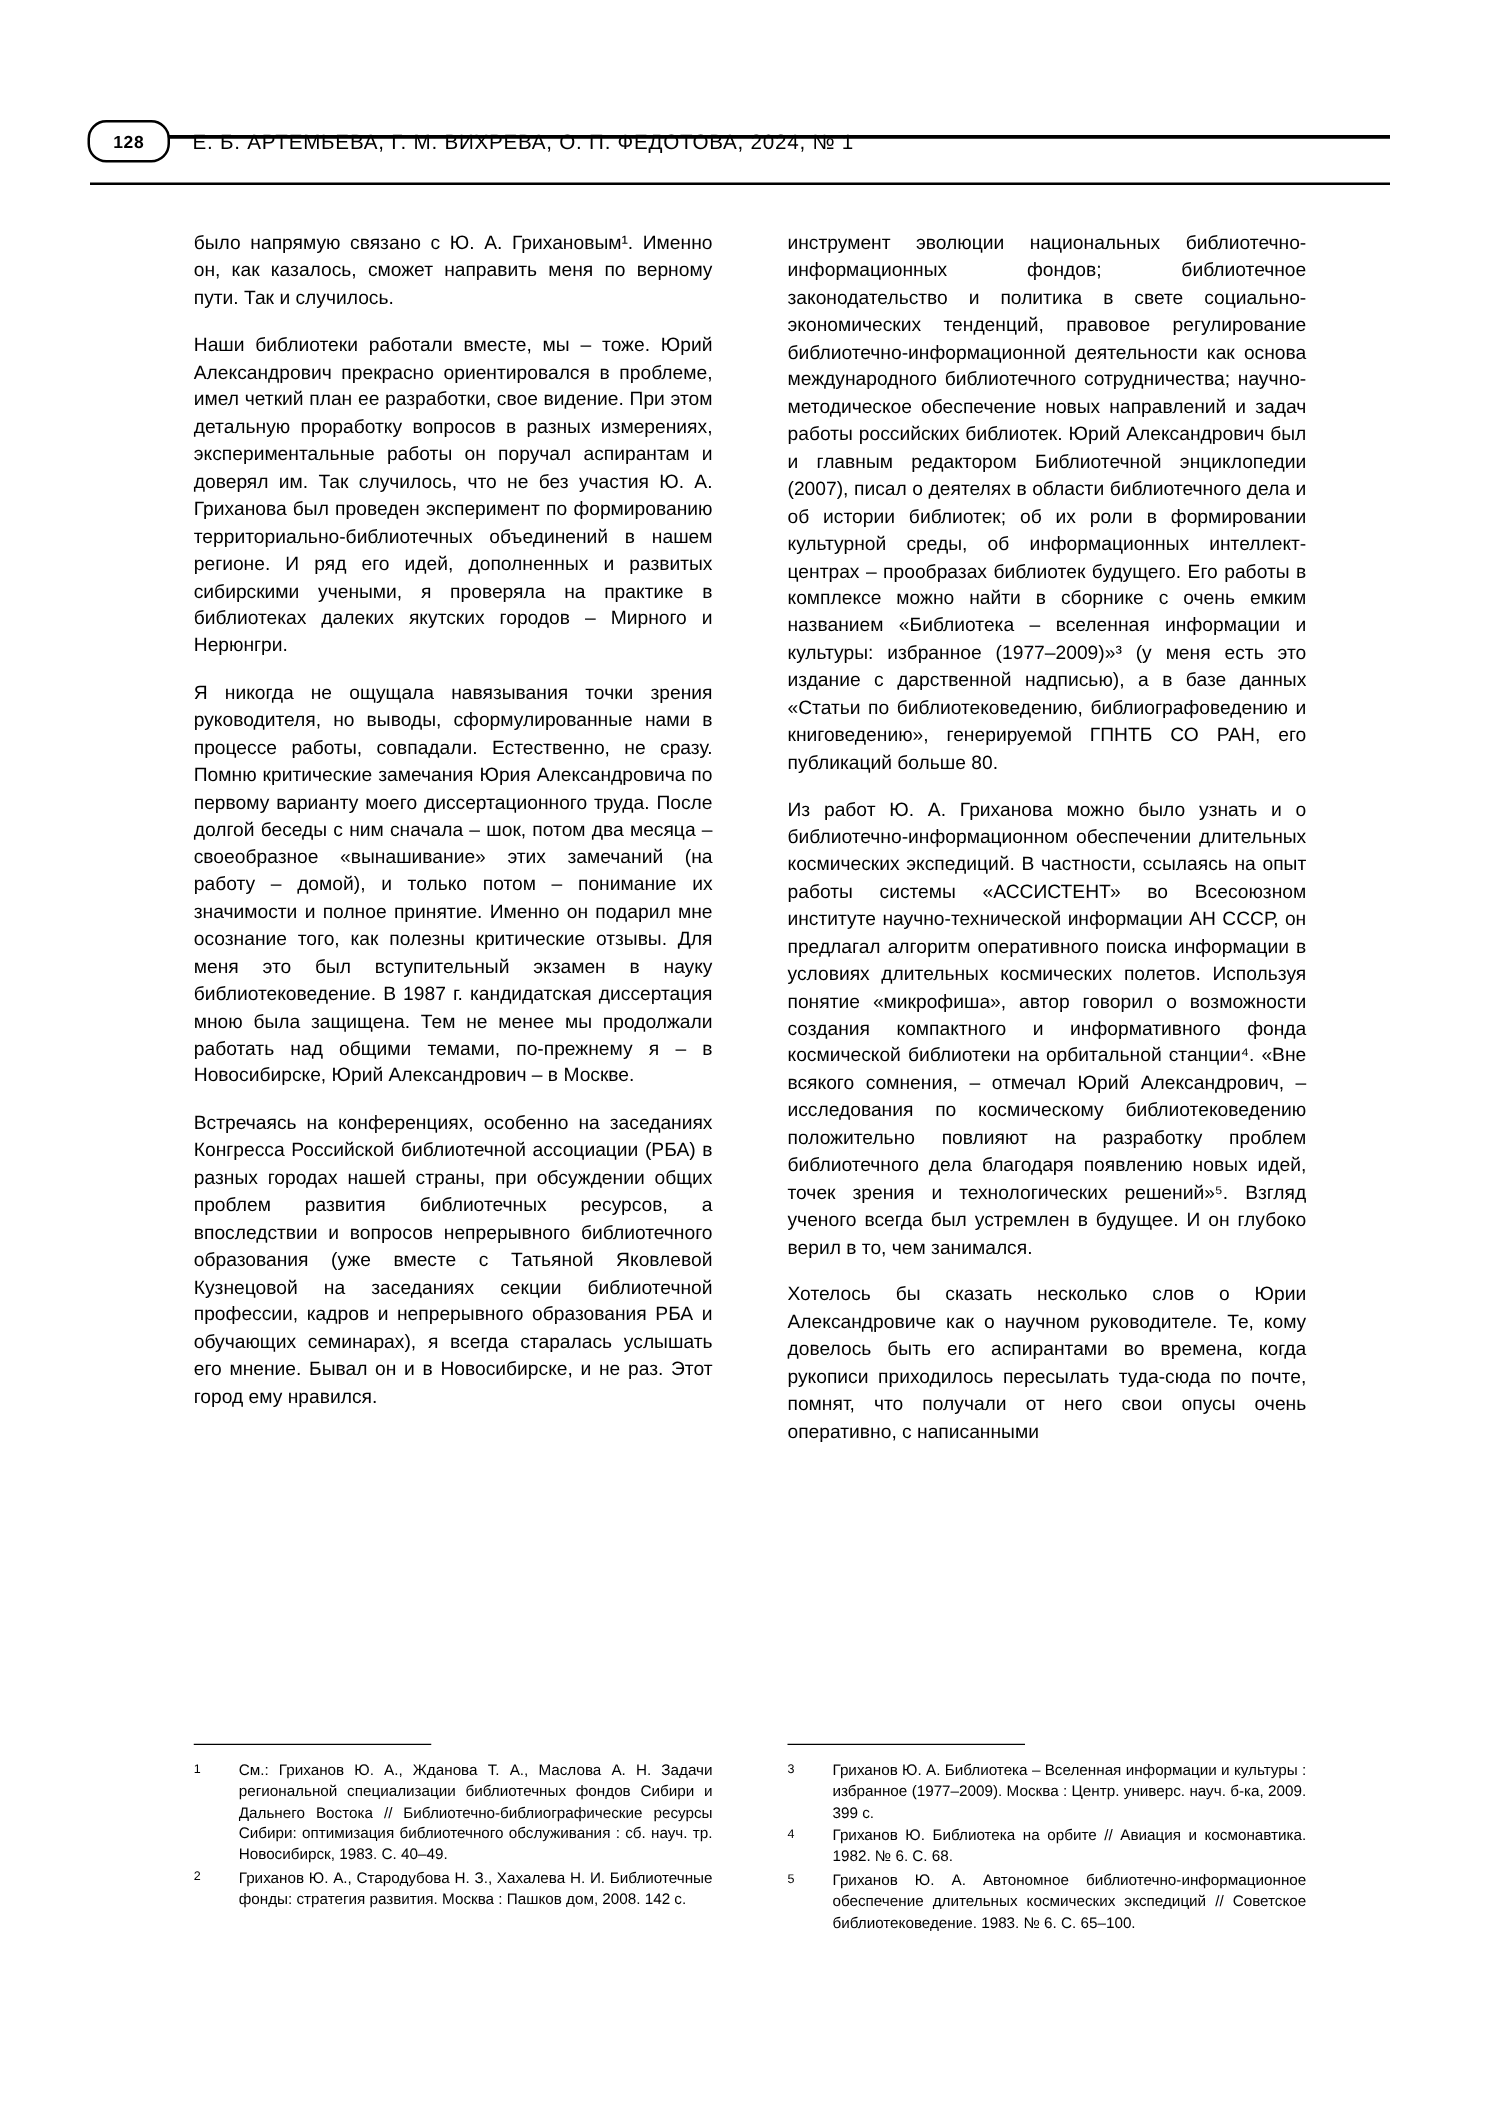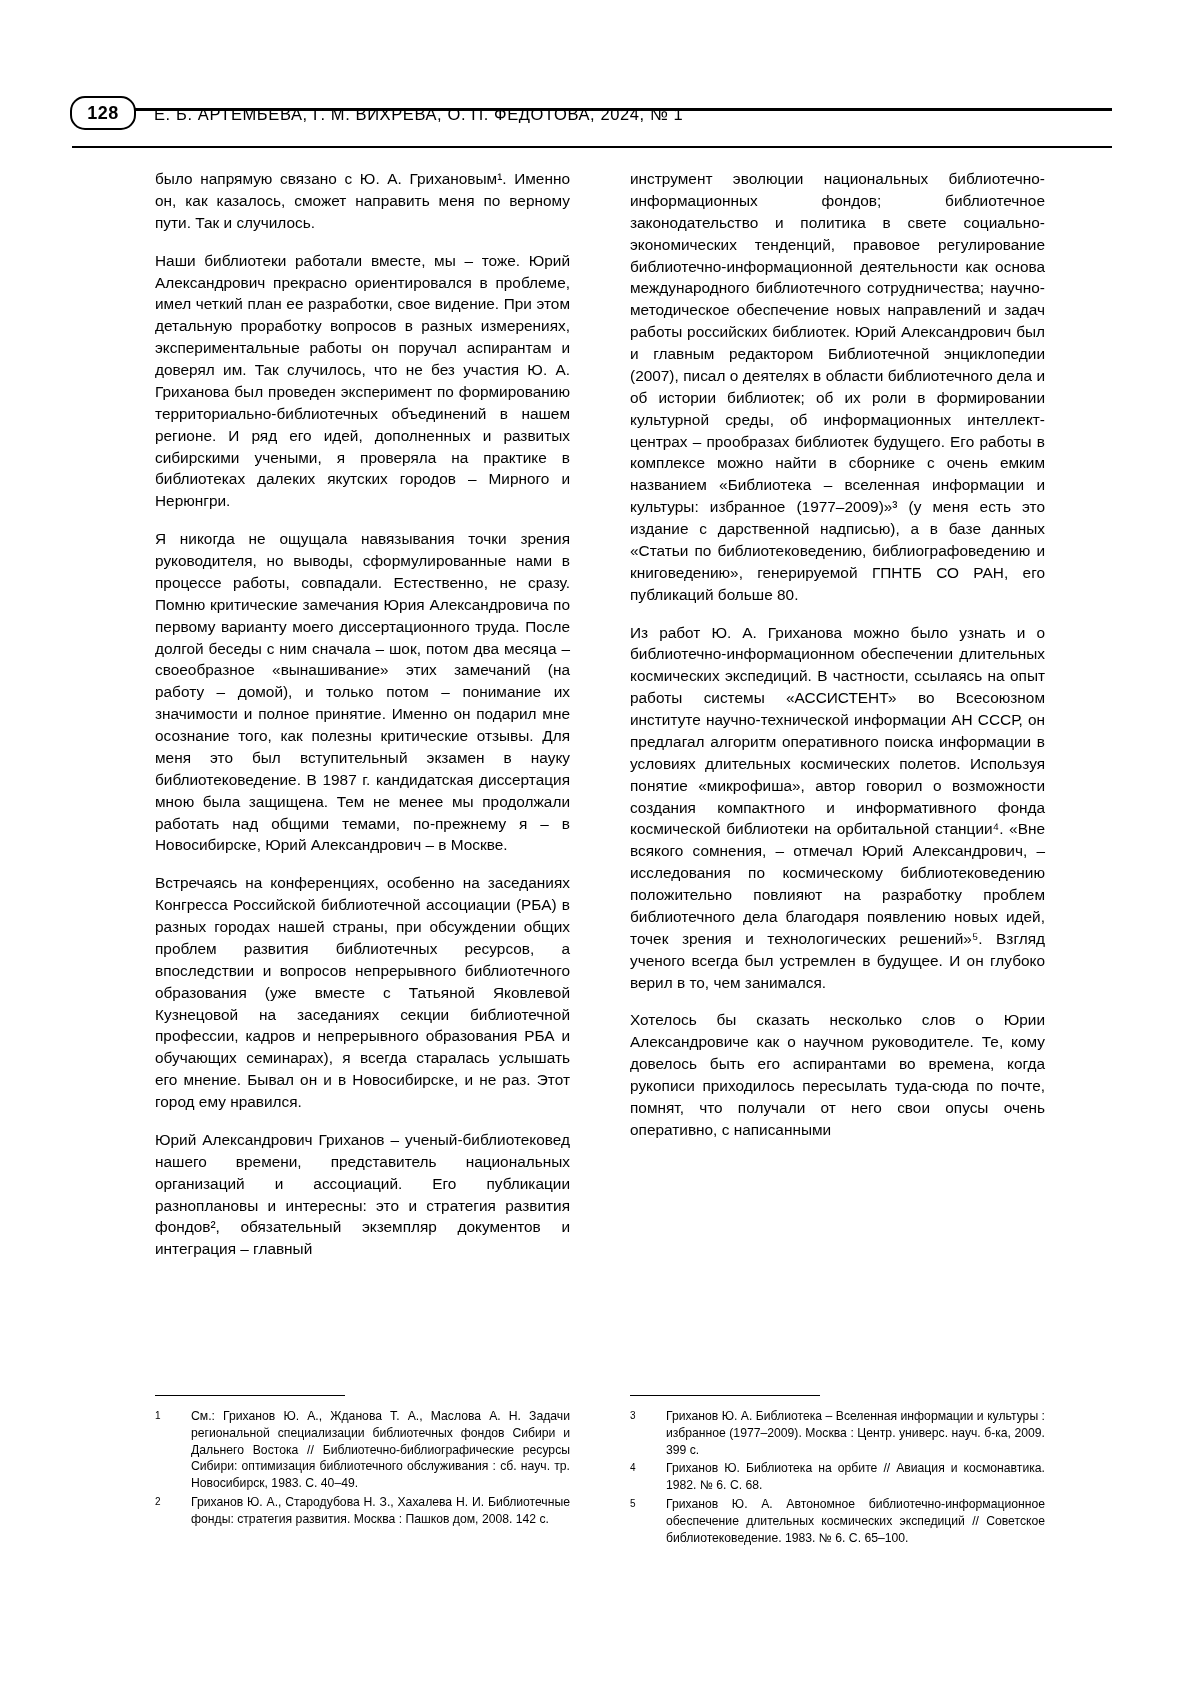--- a/index.html
+++ b/index.html
@@ -46,21 +46,21 @@
   .page-number-badge {
     position: absolute;
     left: -2px;
     top: -12px;
     width: 62px;
     height: 30px;
     border: 2px solid #000;
     border-radius: 15px;
     background: #fff;
     text-align: center;
-    font-size: 18px;
+    font-size: 14px;
     font-weight: bold;
     line-height: 30px;
     letter-spacing: 0.5px;
   }
   .header-title {
     position: absolute;
     left: 82px;
     top: -3px;
     font-size: 16.5px;
     letter-spacing: 0.6px;
@@ -73,21 +73,21 @@
     top: 168px;
     width: 415px;
     font-size: 15.4px;
     line-height: 1.42;
     text-align: justify;
   }
   .col-left { left: 155px; }
   .col-right { left: 630px; }
 
   .col p {
-    margin: 0 0 16px 0;
+    margin: 16px 0 16px 0;
     text-indent: 0;
   }
 
   .section-head {
     font-weight: bold;
     font-size: 16.2px;
     line-height: 1.36;
     margin: 26px 0 6px 0;
     text-align: left;
   }
@@ -137,21 +137,20 @@
     <div class="page-number-badge">128</div>
     <div class="header-title">Е. Б. АРТЕМЬЕВА, Г. М. ВИХРЕВА, О. П. ФЕДОТОВА, 2024, № 1</div>
     <div class="header-rule-bottom"></div>
   </div>
 
   <div class="col col-left">
     <p>было напрямую связано с Ю. А. Грихановым¹. Именно он, как казалось, сможет направить меня по верному пути. Так и случилось.</p>
     <p>Наши библиотеки работали вместе, мы – тоже. Юрий Александрович прекрасно ориентировался в проблеме, имел четкий план ее разработки, свое видение. При этом детальную проработку вопросов в разных измерениях, экспериментальные работы он поручал аспирантам и доверял им. Так случилось, что не без участия Ю. А. Гриханова был проведен эксперимент по формированию территориально-библиотечных объединений в нашем регионе. И ряд его идей, дополненных и развитых сибирскими учеными, я проверяла на практике в библиотеках далеких якутских городов – Мирного и Нерюнгри.</p>
     <p>Я никогда не ощущала навязывания точки зрения руководителя, но выводы, сформулированные нами в процессе работы, совпадали. Естественно, не сразу. Помню критические замечания Юрия Александровича по первому варианту моего диссертационного труда. После долгой беседы с ним сначала – шок, потом два месяца – своеобразное «вынашивание» этих замечаний (на работу – домой), и только потом – понимание их значимости и полное принятие. Именно он подарил мне осознание того, как полезны критические отзывы. Для меня это был вступительный экзамен в науку библиотековедение. В 1987 г. кандидатская диссертация мною была защищена. Тем не менее мы продолжали работать над общими темами, по-прежнему я – в Новосибирске, Юрий Александрович – в Москве.</p>
     <p>Встречаясь на конференциях, особенно на заседаниях Конгресса Российской библиотечной ассоциации (РБА) в разных городах нашей страны, при обсуждении общих проблем развития библиотечных ресурсов, а впоследствии и вопросов непрерывного библиотечного образования (уже вместе с Татьяной Яковлевой Кузнецовой на заседаниях секции библиотечной профессии, кадров и непрерывного образования РБА и обучающих семинарах), я всегда старалась услышать его мнение. Бывал он и в Новосибирске, и не раз. Этот город ему нравился.</p>
-    <p>Юрий Александрович Гриханов – ученый-библиотековед нашего времени, представитель национальных организаций и ассоциаций. Его публикации разноплановы и интересны: это и стратегия развития фондов², обязательный экземпляр документов и интеграция – главный</p>
   </div>
 
   <div class="col col-right">
     <p>инструмент эволюции национальных библиотечно-информационных фондов; библиотечное законодательство и политика в свете социально-экономических тенденций, правовое регулирование библиотечно-информационной деятельности как основа международного библиотечного сотрудничества; научно-методическое обеспечение новых направлений и задач работы российских библиотек. Юрий Александрович был и главным редактором Библиотечной энциклопедии (2007), писал о деятелях в области библиотечного дела и об истории библиотек; об их роли в формировании культурной среды, об информационных интеллект-центрах – прообразах библиотек будущего. Его работы в комплексе можно найти в сборнике с очень емким названием «Библиотека – вселенная информации и культуры: избранное (1977–2009)»³ (у меня есть это издание с дарственной надписью), а в базе данных «Статьи по библиотековедению, библиографоведению и книговедению», генерируемой ГПНТБ СО РАН, его публикаций больше 80.</p>
     <p>Из работ Ю. А. Гриханова можно было узнать и о библиотечно-информационном обеспечении длительных космических экспедиций. В частности, ссылаясь на опыт работы системы «АССИСТЕНТ» во Всесоюзном институте научно-технической информации АН СССР, он предлагал алгоритм оперативного поиска информации в условиях длительных космических полетов. Используя понятие «микрофиша», автор говорил о возможности создания компактного и информативного фонда космической библиотеки на орбитальной станции⁴. «Вне всякого сомнения, – отмечал Юрий Александрович, – исследования по космическому библиотековедению положительно повлияют на разработку проблем библиотечного дела благодаря появлению новых идей, точек зрения и технологических решений»⁵. Взгляд ученого всегда был устремлен в будущее. И он глубоко верил в то, чем занимался.</p>
     <p>Хотелось бы сказать несколько слов о Юрии Александровиче как о научном руководителе. Те, кому довелось быть его аспирантами во времена, когда рукописи приходилось пересылать туда-сюда по почте, помнят, что получали от него свои опусы очень оперативно, с написанными</p>
   </div>
 
   <div class="fn-rule fn-rule-left"></div>
   <div class="fn-rule fn-rule-right"></div>

